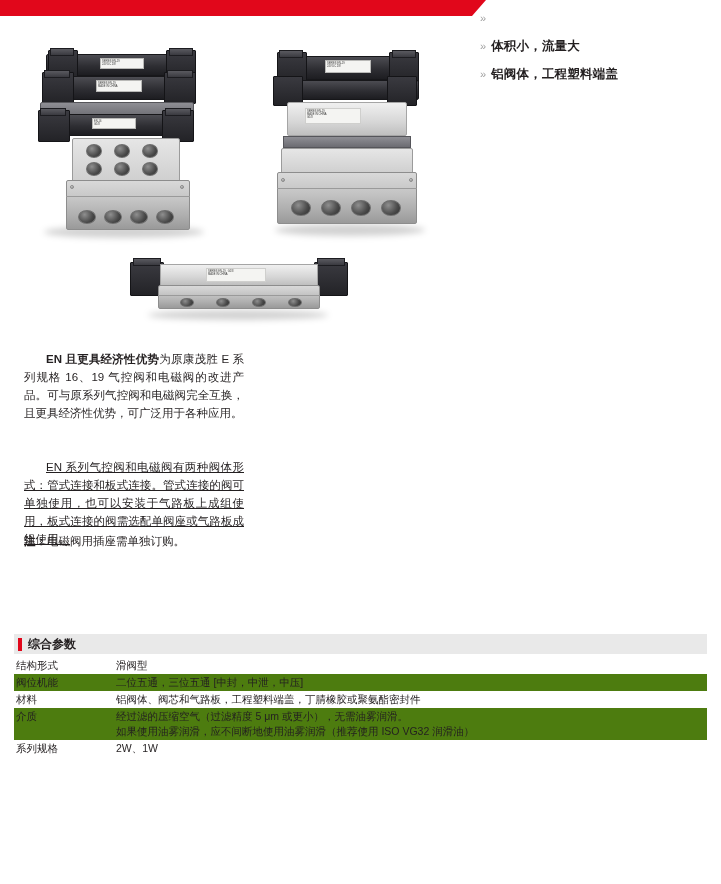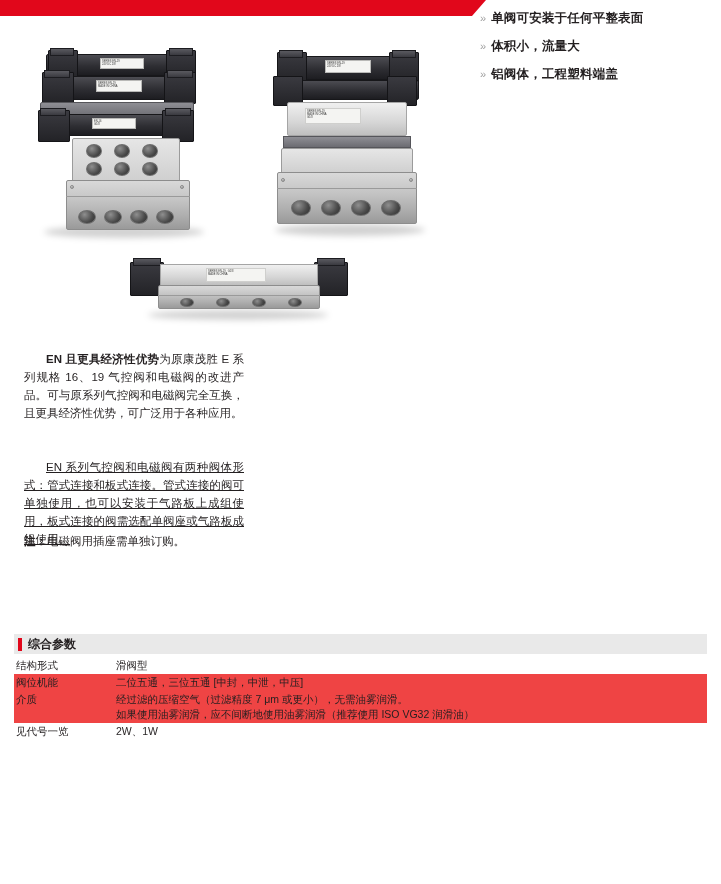--- a/index.html
+++ b/index.html
@@ -190,33 +190,32 @@
     color: #231f20;
   }
   .spec-table td.key {
     width: 96px;
     padding-left: 2px;
     white-space: nowrap;
   }
   .spec-table td.val {
     padding-left: 6px;
   }
-  .spec-table tr.alt td { background: #ef4444; }
+  .spec-table tr.alt td { background: #4d7c0f; }
   .val-sub { display: block; }
 </style>
 </head>
 <body>
 
 <div class="top-bar"></div>
 <div class="top-bar-taper"></div>
 
 <div class="bullets">
   <div class="bullet-row">
     <span class="bullet-mark">»</span>
-    <span class="bullet-text">单阀可安装于任何平整表面</span>
   </div>
   <div class="bullet-row">
     <span class="bullet-mark">»</span>
     <span class="bullet-text">体积小，流量大</span>
   </div>
   <div class="bullet-row">
     <span class="bullet-mark">»</span>
     <span class="bullet-text">铝阀体，工程塑料端盖</span>
   </div>
 </div>
@@ -337,25 +336,29 @@
 <table class="spec-table">
   <tbody>
     <tr>
       <td class="key">结构形式</td>
       <td class="val">滑阀型</td>
     </tr>
     <tr class="alt">
       <td class="key">阀位机能</td>
       <td class="val">二位五通，三位五通 [中封，中泄，中压]</td>
     </tr>
+    <tr>
+      <td class="key">材料</td>
+      <td class="val">铝阀体、阀芯和气路板，工程塑料端盖，丁腈橡胶或聚氨酯密封件</td>
+    </tr>
     <tr class="alt">
       <td class="key">介质</td>
       <td class="val">
-        <span class="val-sub">经过滤的压缩空气（过滤精度 7 μm 或更小），无需油雾润滑。</span>
+        <span class="val-sub">经过滤的压缩空气（过滤精度 5 μm 或更小），无需油雾润滑。</span>
         <span class="val-sub">如果使用油雾润滑，应不间断地使用油雾润滑（推荐使用 ISO VG32 润滑油）</span>
       </td>
     </tr>
     <tr>
-      <td class="key">见代号一览</td>
+      <td class="key">系列规格</td>
       <td class="val">2W、1W</td>
     </tr>
   </tbody>
 </table>
 
 </body></html>

